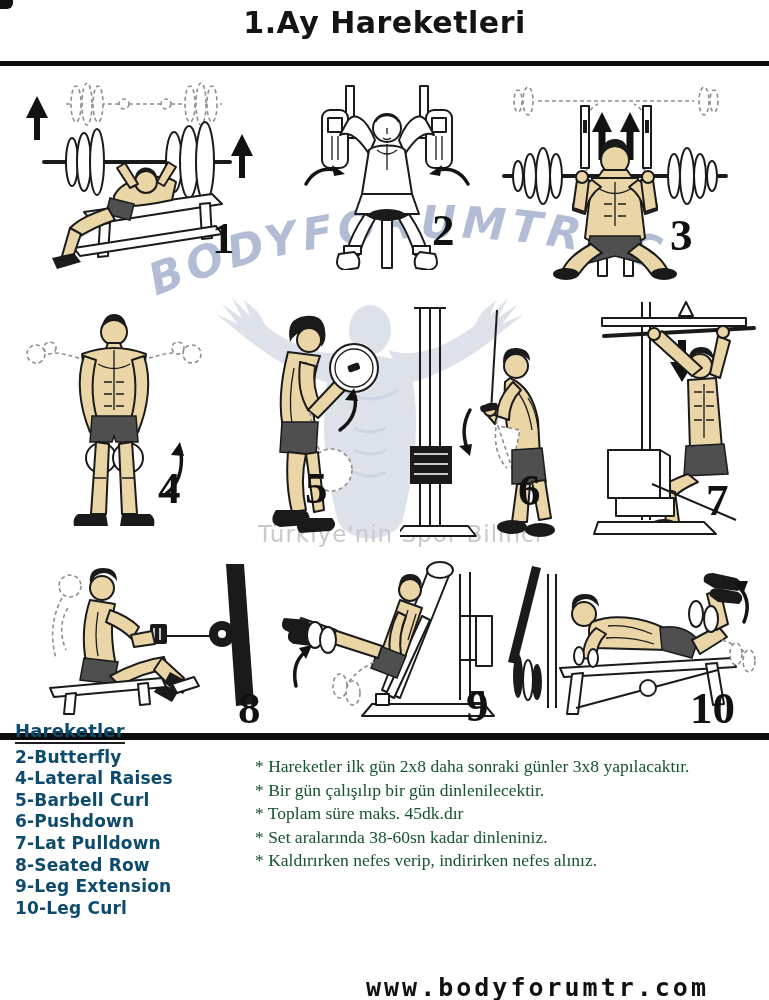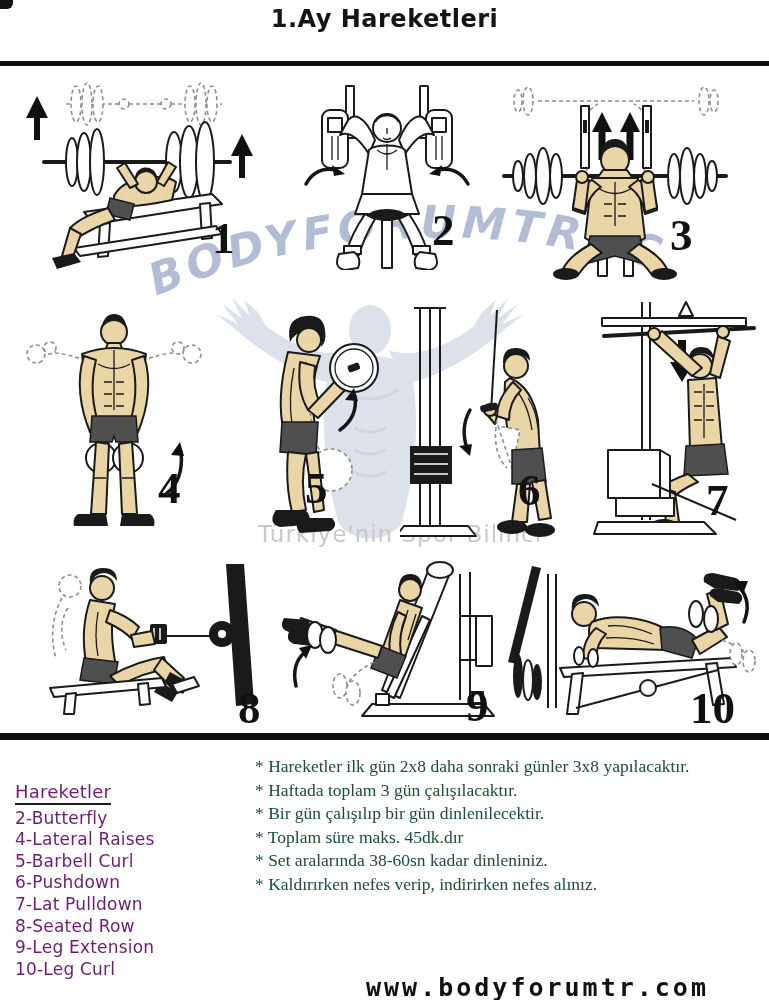--- a/index.html
+++ b/index.html
@@ -1,21 +1,21 @@
 <!DOCTYPE html>
 <html><head>
 <meta charset="utf-8">
 <style>
   html,body{margin:0;padding:0;background:#888;}
   #page{position:relative;width:769px;height:1000px;background:#ffffff;overflow:hidden;
         font-family:"DejaVu Sans",sans-serif;margin:0 auto;}
   
   #corner-mark{position:absolute;left:0;top:0;width:13px;height:9px;background:#111;border-radius:0 0 6px 0;}
   #title{position:absolute;left:0;top:5px;width:769px;text-align:center;
-         font-size:24px;font-weight:bold;color:#141414;letter-spacing:.5px;}
+         font-size:30px;font-weight:bold;color:#141414;letter-spacing:.5px;}
   .divider{position:absolute;left:0;width:769px;background:#0d0d0d;}
   #divider-top{top:61px;height:5px;}
   #divider-bottom{top:733px;height:7px;}
   
   #wm-arc{position:absolute;left:138px;top:198px;opacity:.95;}
   #wm-arc text{font-family:"DejaVu Sans",sans-serif;font-weight:bold;font-style:italic;
                font-size:44px;letter-spacing:5px;}
   #wm-silhouette{position:absolute;left:170px;top:278px;opacity:.8;}
   #wm-tagline{position:absolute;left:210px;top:521px;width:380px;text-align:center;
               font-size:23px;color:#c9c9c9;letter-spacing:1px;}
@@ -31,21 +31,21 @@
   .ln{fill:none;stroke:#1a1a1a;stroke-width:2;}
   .ln3{fill:none;stroke:#141414;stroke-width:3.5;stroke-linecap:round;}
   .bar{fill:none;stroke:#1a1a1a;stroke-width:4;stroke-linecap:round;}
   .g{fill:none;stroke:#8f8f8f;stroke-width:1.6;stroke-dasharray:4 3;}
   .gw{fill:#ffffff;stroke:#8f8f8f;stroke-width:1.6;stroke-dasharray:4 3;}
   .ar{fill:#111;stroke:none;}
   .det{fill:none;stroke:#1a1a1a;stroke-width:1.3;}
   .sil{fill:#d4dae6;}
   .sild{fill:none;stroke:#c2cbdc;stroke-width:3;}
   
-  #list{position:absolute;left:15px;top:781px;color:#701a75;font-weight:normal;
+  #list{position:absolute;left:15px;top:720px;color:#0c4a6e;font-weight:bold;
         font-size:17px;line-height:21.6px;letter-spacing:.2px;}
   #list-heading{display:inline-block;font-size:18px;border-bottom:2.5px solid #1d1d1d;
                 margin-bottom:3px;}
   #notes{position:absolute;left:255px;top:755px;width:505px;color:#14532d;
          font-family:"Liberation Serif",serif;font-size:17.5px;line-height:23.6px;}
   #website{position:absolute;left:366px;top:953px;font-family:"DejaVu Sans Mono",monospace;
            font-weight:bold;font-size:25px;letter-spacing:3px;color:#111;margin-top:20px;}
 </style>
 </head>
 <body>
@@ -412,21 +412,20 @@
     <div>5-Barbell Curl</div>
     <div>6-Pushdown</div>
     <div>7-Lat Pulldown</div>
     <div>8-Seated Row</div>
     <div>9-Leg Extension</div>
     <div>10-Leg Curl</div>
   </div>
 
   <div id="notes">
     <div>* Hareketler ilk gün 2x8 daha sonraki günler 3x8 yapılacaktır.</div>
-    <div>* Haftada toplam 3 gün çalışılacaktır.</div>
     <div>* Bir gün çalışılıp bir gün dinlenilecektir.</div>
     <div>* Toplam süre maks. 45dk.dır</div>
     <div>* Set aralarında 38-60sn kadar dinleniniz.</div>
     <div>* Kaldırırken nefes verip, indirirken nefes alınız.</div>
   </div>
 
   <div id="website">www.bodyforumtr.com</div>
 
 </div>
 

